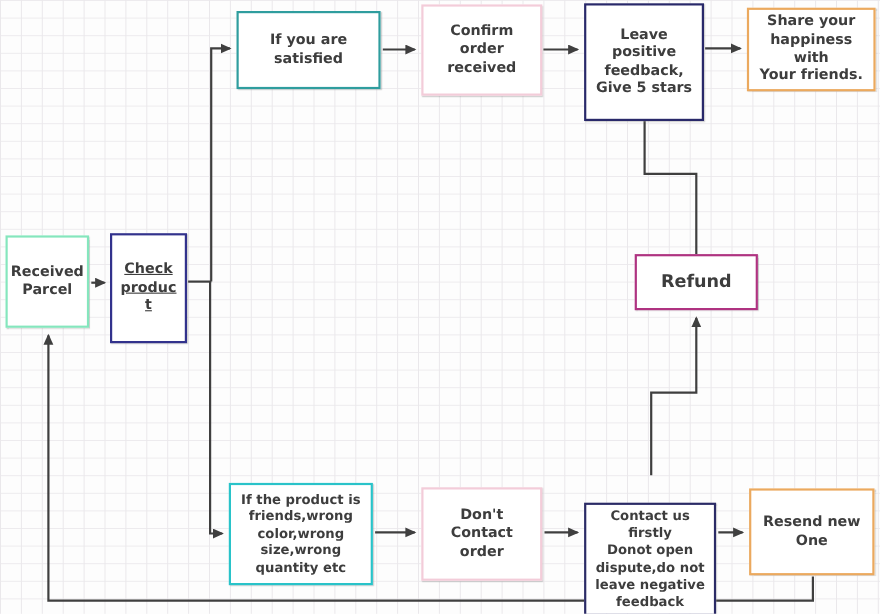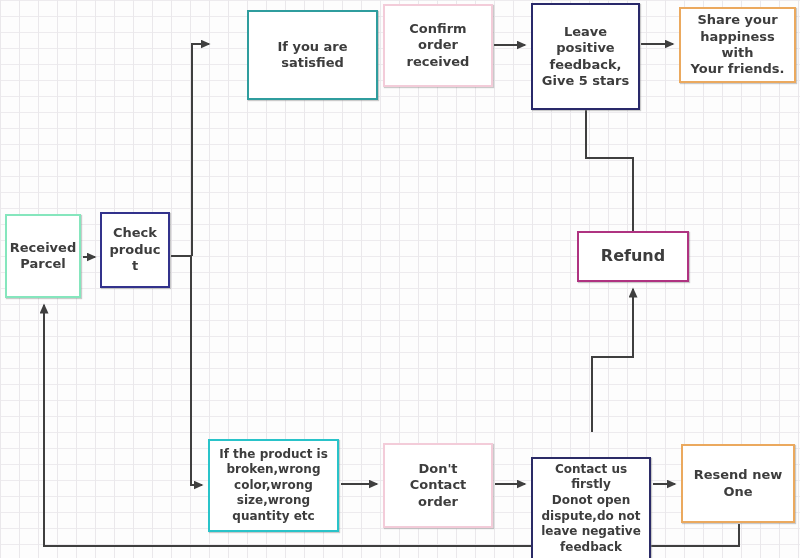--- a/index.html
+++ b/index.html
@@ -45,39 +45,39 @@
     <path d="M 592 432 V 357 H 633 V 289" marker-end="url(#arrow)"></path>
     <path d="M 341 484 H 377" marker-end="url(#arrow)"></path>
     <path d="M 495 484 H 525" marker-end="url(#arrow)"></path>
     <path d="M 653 484 H 675" marker-end="url(#arrow)"></path>
     <path d="M 739 524 V 546 H 44 V 305" marker-end="url(#arrow)"></path>
   </g>
 </svg>
 
 <div class="node" style="left: 5px; top: 214px; width: 76px; height: 84px; border-color: rgb(133, 230, 189);">Received
 Parcel</div>
-<div class="node" style="left: 100px; top: 212px; width: 70px; height: 76px; border-color: rgb(50, 50, 140);">Check
+<div class="node" style="left: 100px; top: 212px; width: 70px; height: 100px; border-color: rgb(50, 50, 140); text-decoration: underline;">Check
 produc
 t</div>
-<div class="node" style="left: 215px; top: 10px; width: 131px; height: 90px; border-color: rgb(47, 157, 158); margin-left: 32px;">If you are
+<div class="node" style="left: 215px; top: 10px; width: 131px; height: 71px; border-color: rgb(47, 157, 158);">If you are
 satisfied</div>
 <div class="node" style="left: 383px; top: 4px; width: 110px; height: 83px; border-color: rgb(243, 204, 217);">Confirm
 order
 received</div>
 <div class="node" style="left: 531px; top: 3px; width: 109px; height: 107px; border-color: rgb(41, 41, 106);">Leave
 positive
 feedback,
 Give 5 stars</div>
 <div class="node" style="left: 679px; top: 7px; width: 117px; height: 76px; border-color: rgb(235, 169, 94);">Share your
 happiness
 with
 Your friends.</div>
 <div class="node big" style="left: 577px; top: 231px; width: 112px; height: 51px; border-color: rgb(175, 51, 129);">Refund</div>
 <div class="node small" style="left: 208px; top: 439px; width: 131px; height: 93px; border-color: rgb(41, 195, 201);">If the product is
-broken,wrong
+friends,wrong
 color,wrong
 size,wrong
 quantity etc</div>
 <div class="node" style="left: 383px; top: 443px; width: 110px; height: 85px; border-color: rgb(243, 204, 217);">Don't
 Contact
 order</div>
 <div class="node small" style="left: 531px; top: 457px; width: 120px; height: 103px; border-color: rgb(43, 43, 102);">Contact us
 firstly
 Donot open
 dispute,do not

